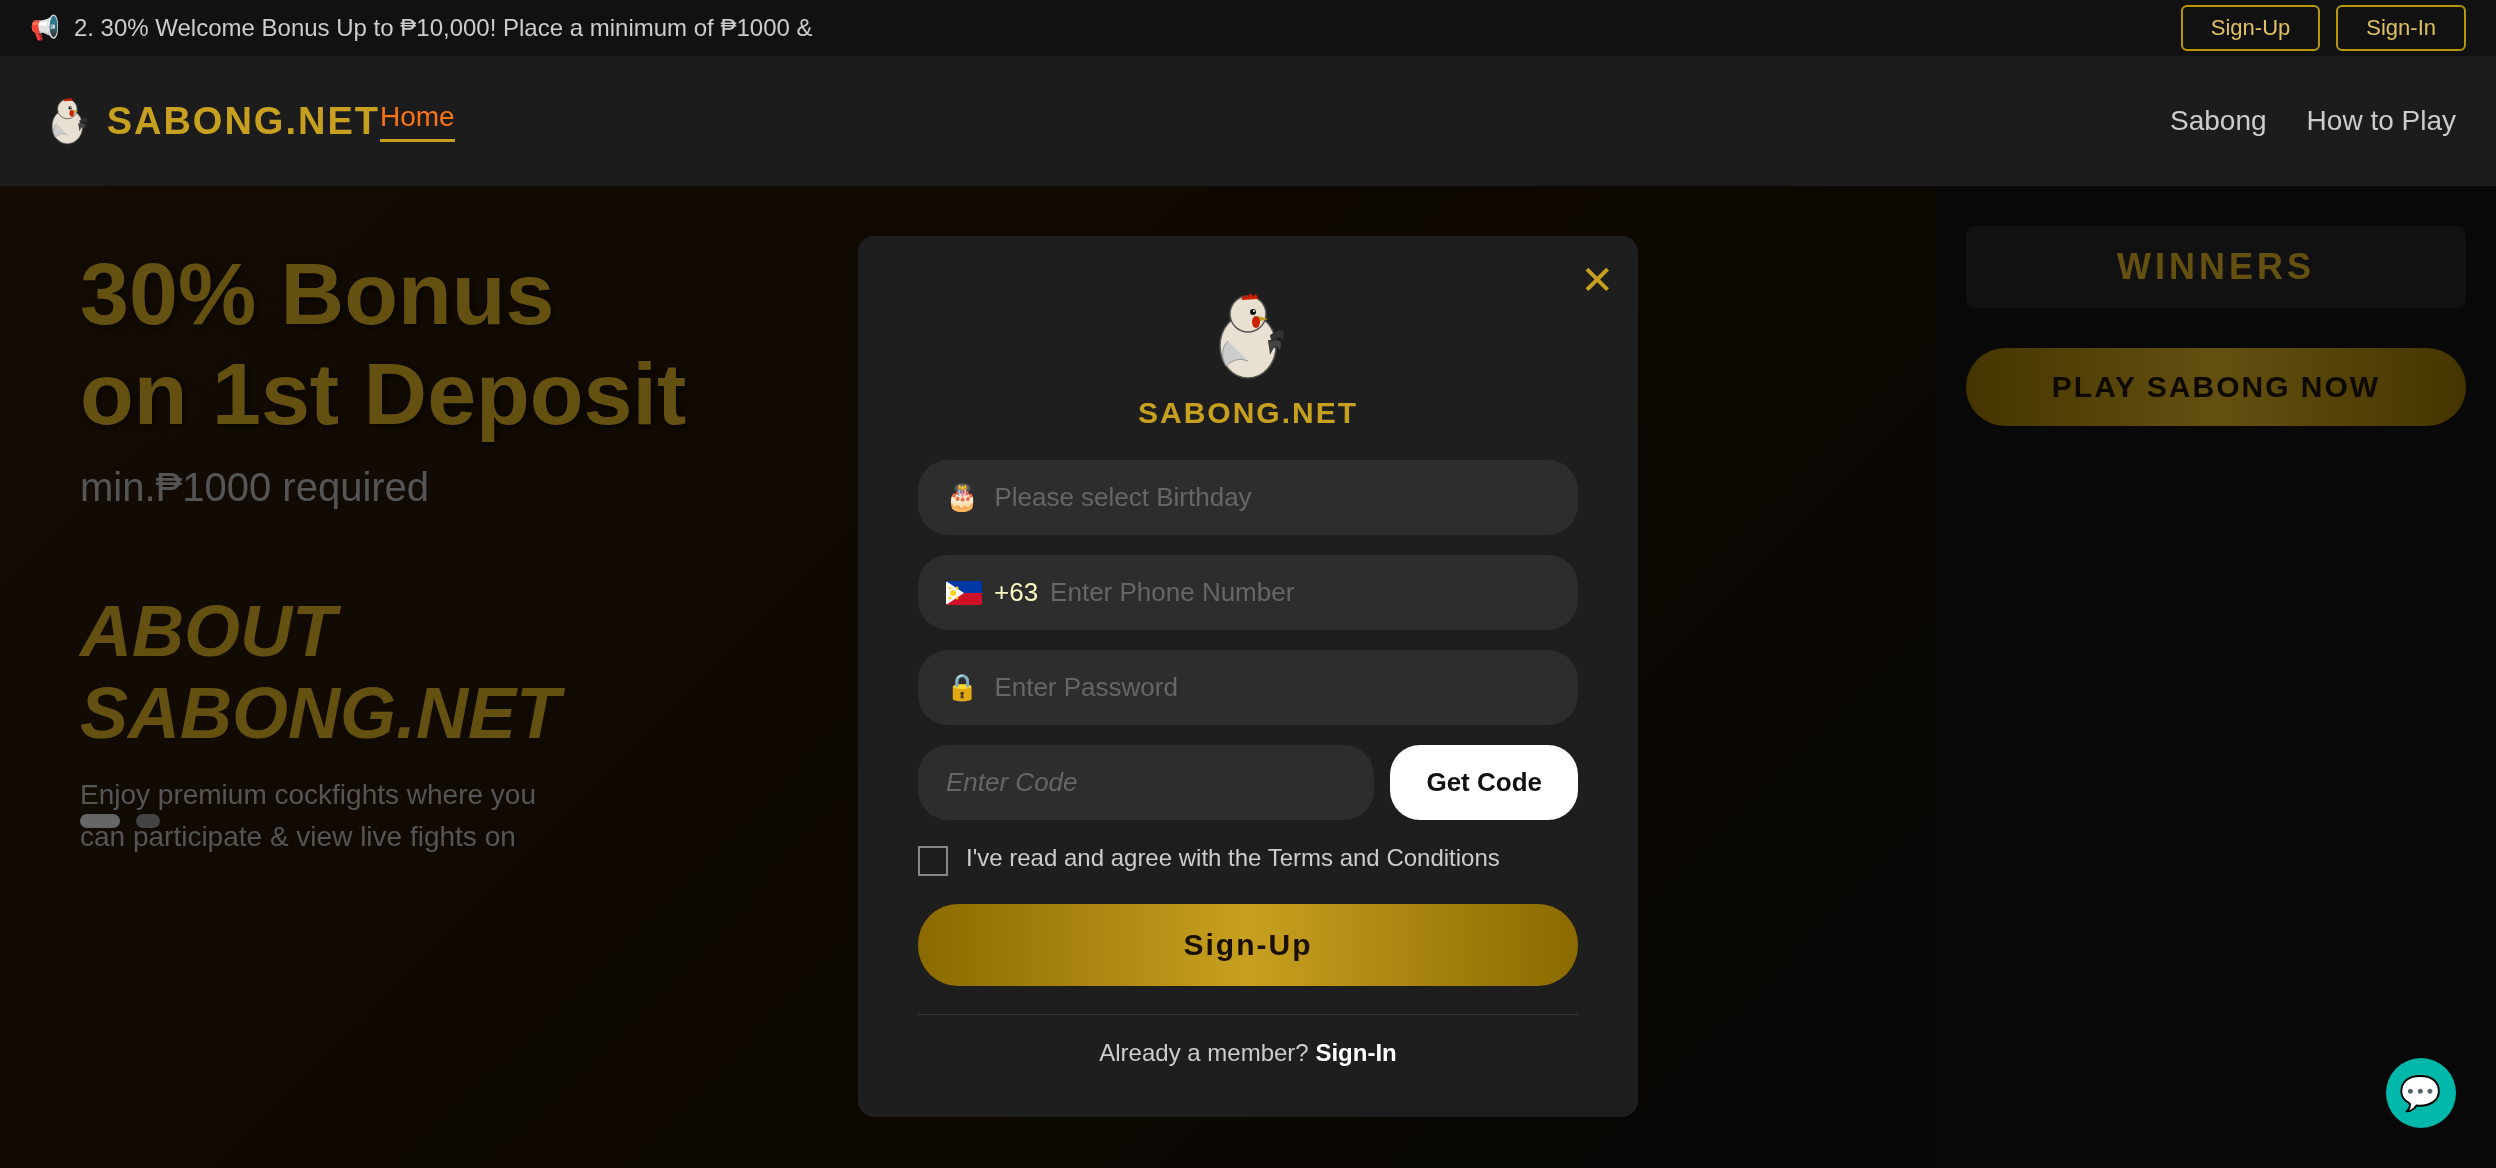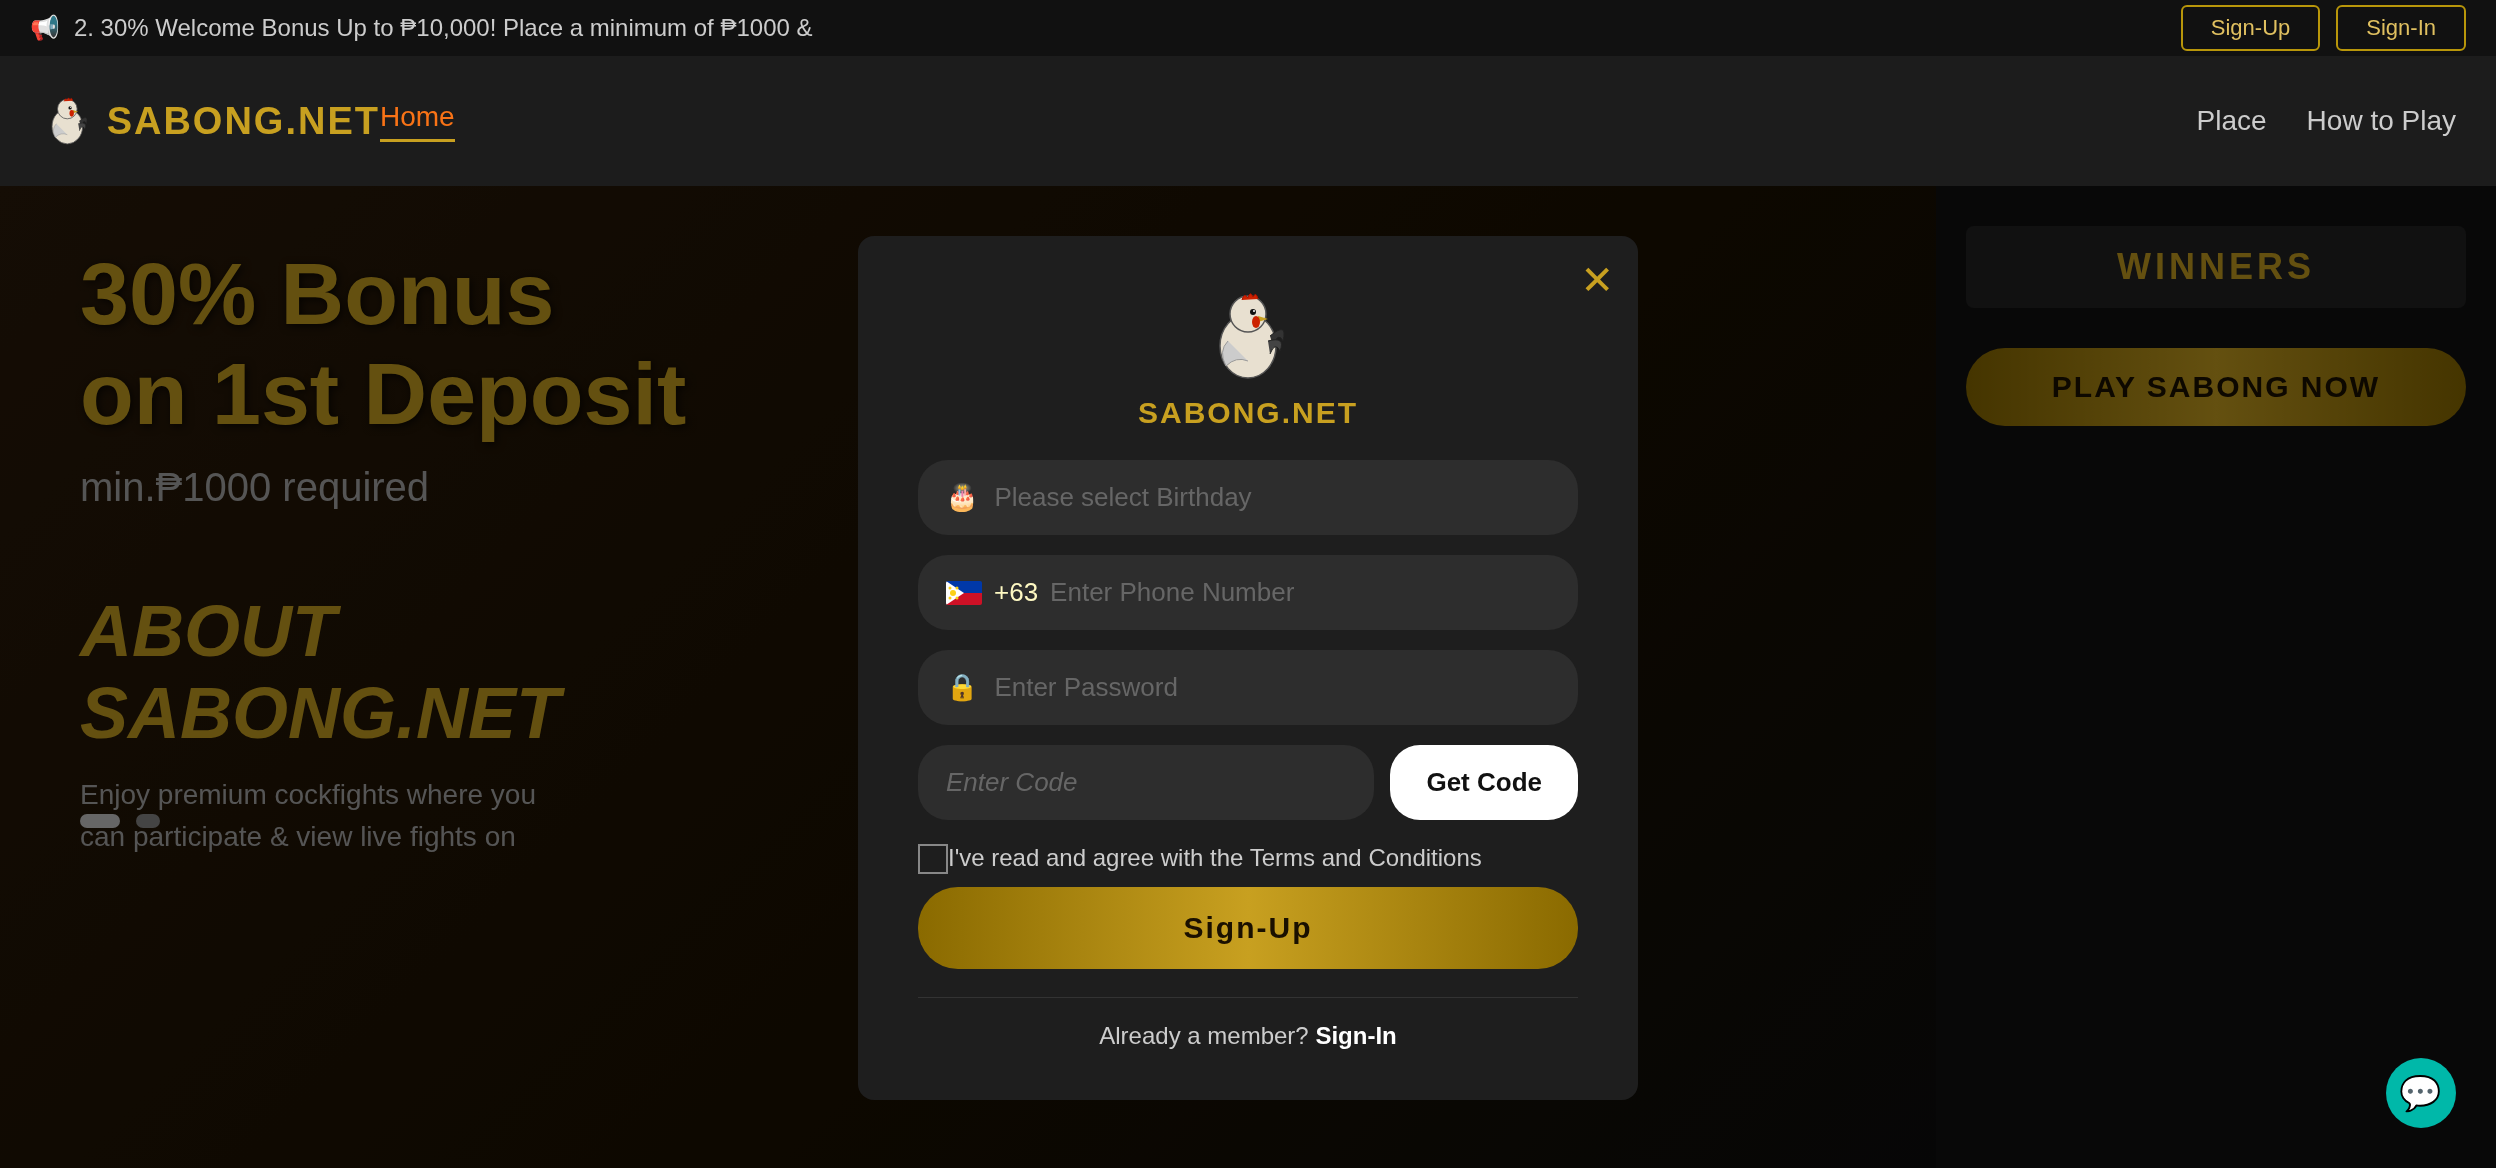--- a/index.html
+++ b/index.html
@@ -351,22 +351,23 @@
       font-size: 26px;
       font-weight: 700;
       cursor: pointer;
       white-space: nowrap;
     }
 
     
     .terms-row {
       width: 100%;
       display: flex;
-      align-items: flex-start;
-      margin-bottom: 11px;
+      align-items: flex-end;
+      gap: 18px;
+      margin-bottom: 28px;
     }
     .terms-checkbox {
       width: 30px;
       height: 30px;
       border: 2px solid #888;
       background: transparent;
       flex-shrink: 0;
       margin-top: 4px;
       cursor: pointer;
       appearance: none;
@@ -469,21 +470,21 @@
 
       <path d="M72 50 Q90 35 85 55 Q80 45 75 60" fill="#333" stroke="#222" stroke-width="1"></path>
       <path d="M70 55 Q88 50 82 65 Q77 55 72 68" fill="#444" stroke="#222" stroke-width="1"></path>
     </svg>
     <span class="logo-text">SABONG.NET</span>
   </div>
   <div class="nav-items">
     <span class="nav-item active">Home</span>
   </div>
   <div class="nav-right">
-    <span class="nav-sabong">Place</span>
+    <span class="nav-sabong">Sabong</span>
     <span class="nav-howtoplay">How to Play</span>
   </div>
 </div>
 
 <div class="main-content">
 
   <div class="left-banner">
     <div class="bonus-text">30% Bonus</div>
     <div class="deposit-text">on 1st Deposit</div>
     <div class="min-text">min.₱1000 required</div>

